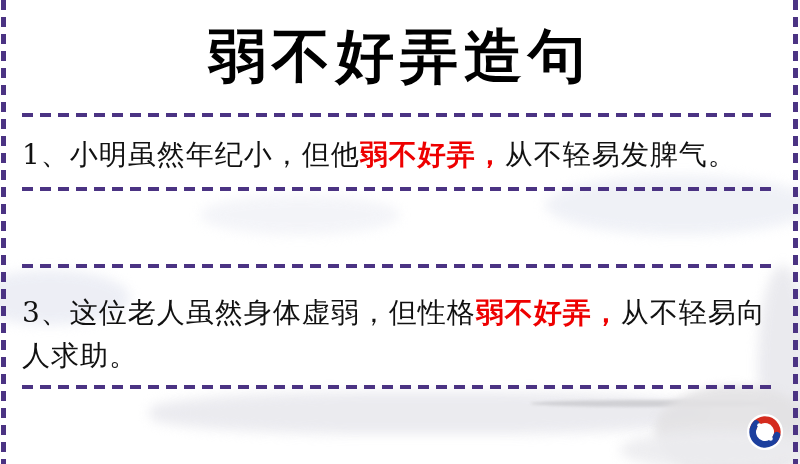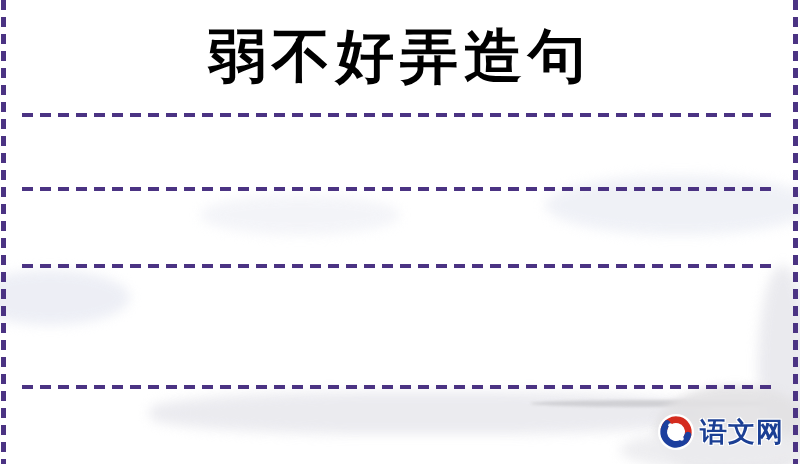--- a/index.html
+++ b/index.html
@@ -77,33 +77,34 @@
   <div class="wash wash-logo"></div>
   <div class="wash wash-bottom-right"></div>
 
   <div class="edge edge-left edge-v"></div>
   <div class="edge edge-right edge-v"></div>
 
   <h1 class="title">弱不好弄造句</h1>
 
   <div class="divider d1"></div>
 
+  <p class="sentence s1"><span>1、</span><span>小明虽然年纪小，但他</span><strong class="hl">弱不好弄，</strong><span>从不轻易发脾气。</span></p>
 
   <div class="divider d2"></div>
 
 
   <div class="divider d3"></div>
 
+  <p class="sentence s3"><span>3、</span><span>这位老人虽然身体虚弱，但性格</span><strong class="hl">弱不好弄，</strong><span>从不轻易向人求助。</span></p>
 
   <div class="divider d4"></div>
 
   <div class="logo">
     <svg class="logo-icon" viewBox="0 0 40 40" aria-hidden="true">
       <circle cx="20" cy="20" r="19" fill="#ffffff"></circle>
       <circle cx="20" cy="20" r="13" fill="none" stroke="#d42b1e" stroke-width="7" stroke-dasharray="47 35" stroke-linecap="round" transform="rotate(-165 20 20)"></circle>
       <circle cx="20" cy="20" r="13" fill="none" stroke="#1c3f9e" stroke-width="7" stroke-dasharray="47 35" stroke-linecap="round" transform="rotate(15 20 20)"></circle>
       <circle cx="14" cy="13" r="2.2" fill="#ffffff"></circle>
       <circle cx="26" cy="27" r="2.2" fill="#ffffff"></circle>
     </svg>
-    <span class="logo-text">语文网</span>
   </div>
 
 </div>
 
 </body></html>

